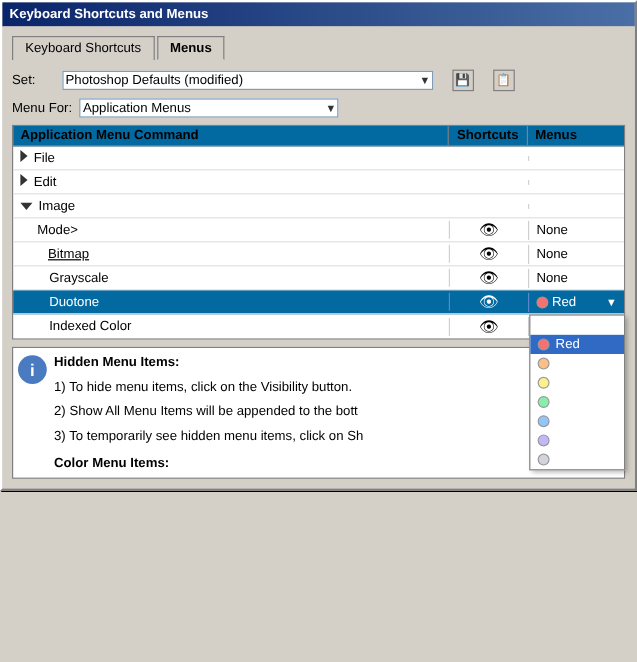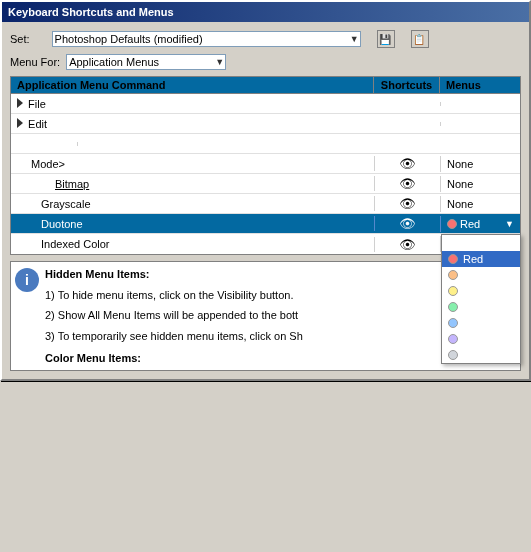--- a/index.html
+++ b/index.html
@@ -100,21 +100,21 @@
       justify-content: center;
       cursor: pointer;
       font-size: 10px;
     }
     .menu-for-row {
       display: flex;
       align-items: center;
       margin-bottom: 6px;
     }
     .menu-for-select {
-      width: 160px;
+      width: 216px;
     }
     .table-container {
       border: 1px solid #808080;
       background: white;
       margin-bottom: 6px;
     }
     .table-header {
       display: flex;
       background: #0369a1;
       border-bottom: 1px solid #808080;
@@ -264,20 +264,28 @@
   </style>
 </head>
 <body>
 
 <div class="window">
   <div class="title-bar">
     <span>Keyboard Shortcuts and Menus</span>
   </div>
   <div class="content">
 
+    <div class="tabs">
+      <div class="tab">
+        <span>Keyboard Shortcuts</span>
+      </div>
+      <div class="tab active">
+        <span>Menus</span>
+      </div>
+    </div>
 
     <div class="set-row">
       <span class="label">Set:</span>
       <div class="select-wrapper">
         <select class="set-select">
           <option>Photoshop Defaults (modified)</option>
         </select>
         <span class="select-arrow">▼</span>
       </div>
       <div class="icon-btn" title="Save">💾</div>
@@ -313,38 +321,42 @@
       <div class="table-row">
         <div class="td-command section">
           <span class="triangle right"></span>
           <span>Edit</span>
         </div>
         <div class="td-visibility"></div>
         <div class="td-color"></div>
       </div>
 
       <div class="table-row">
+        <div class="td-command section">
+          <span class="triangle down"></span>
+          <span>Image</span>
+        </div>
         <div class="td-visibility"></div>
         <div class="td-color"></div>
       </div>
 
       <div class="table-row">
         <div class="td-command indent">
           <span>Mode&gt;</span>
         </div>
         <div class="td-visibility">
           <span style="font-size:13px;">👁</span>
         </div>
         <div class="td-color">
           <span>None</span>
         </div>
       </div>
 
       <div class="table-row">
-        <div class="td-command indent" style="padding-left:44px;text-decoration:underline;">
+        <div class="td-command indent" style="padding-left:29px;text-decoration:underline;">
           <span>Bitmap</span>
         </div>
         <div class="td-visibility">
           <span style="font-size:13px;">👁</span>
         </div>
         <div class="td-color">
           <span>None</span>
         </div>
       </div>
 

